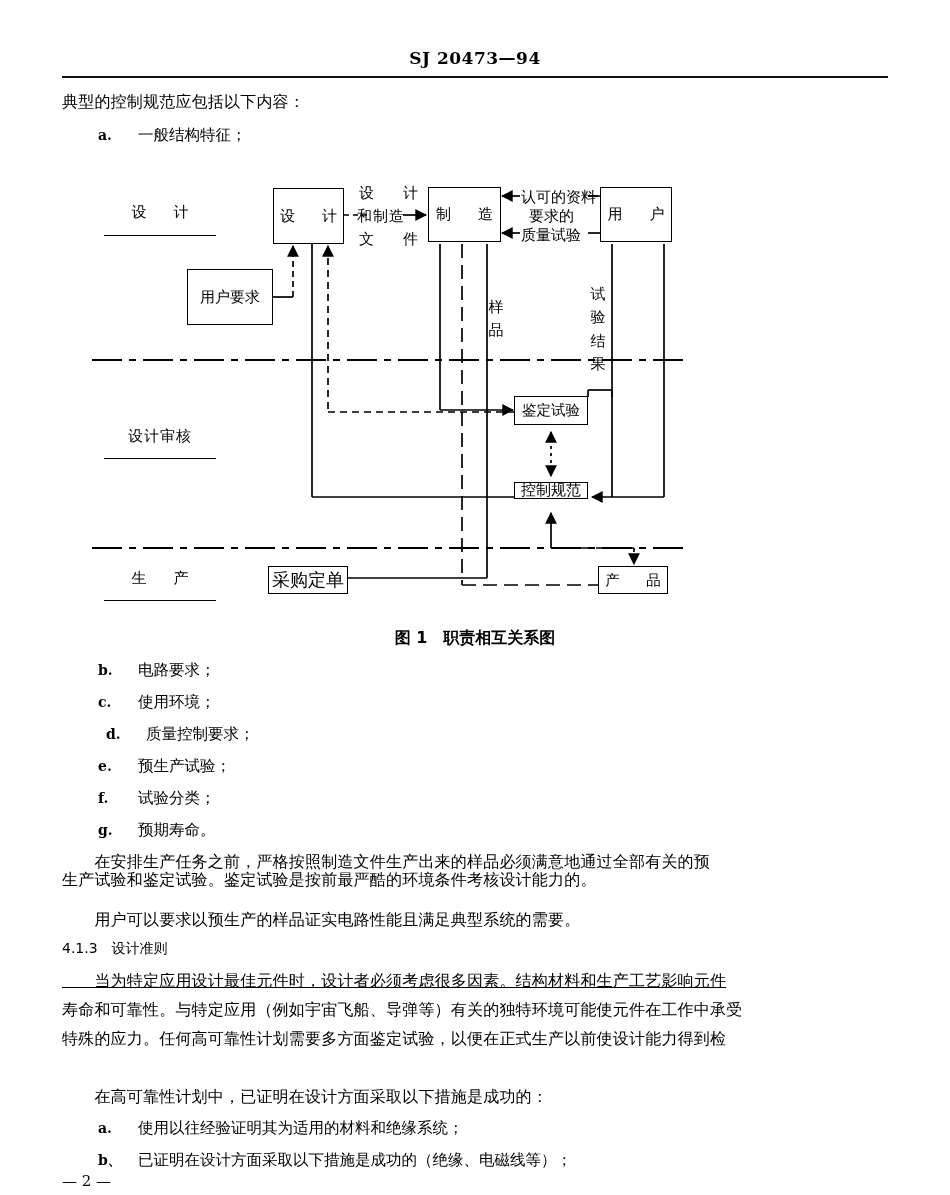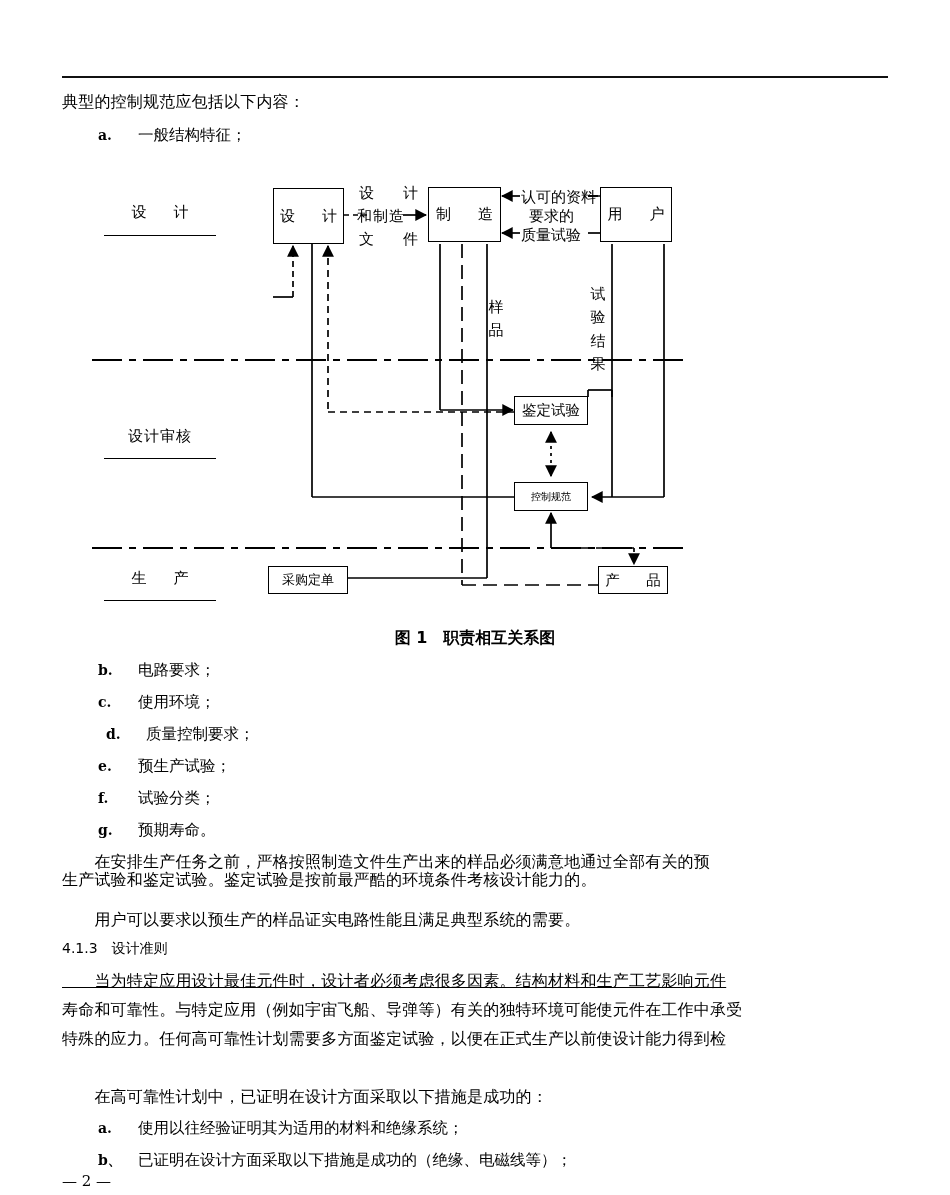--- a/index.html
+++ b/index.html
@@ -86,20 +86,21 @@
     width:18px;
     text-align:center;
     line-height:1.55;
   }
 </style>
 </head>
 <body>
 
 <div class="page">
 
+  <div class="doc-number">SJ 20473—94</div>
   <div class="header-rule"></div>
 
   <div class="body-line" style="top:92px;">典型的控制规范应包括以下内容：</div>
   <div class="item" style="left:98px;top:125px;">
     <span class="mk">a.</span><span>一般结构特征；</span>
   </div>
 
   <div class="swimlane" style="left:100px;top:203px;width:120px;letter-spacing:6px;text-indent:6px;">设　计</div>
   <div class="swim-ul" style="left:104px;top:235px;width:112px;"></div>
 
@@ -173,26 +174,27 @@
       <path d="M 92 548 L 690 548" stroke-dasharray="30,7,7,7" stroke-width="1.8"></path>
     </g>
   </svg>
 
   <div class="dbox" style="left:273px;top:188px;width:71px;height:56px;letter-spacing:6px;text-indent:6px;">设　计</div>
 
   <div class="dbox" style="left:428px;top:187px;width:73px;height:55px;letter-spacing:6px;text-indent:6px;">制　造</div>
 
   <div class="dbox" style="left:600px;top:187px;width:72px;height:55px;letter-spacing:6px;text-indent:6px;">用　户</div>
 
+  <div class="dbox" style="left:187px;top:269px;width:86px;height:56px;">用户要求</div>
 
   <div class="dbox" style="left:514px;top:396px;width:74px;height:29px;font-size:14.5px;">鉴定试验</div>
 
-  <div class="dbox" style="left:514px;top:482px;width:74px;height:29px;font-size:10px;">控制规范</div>
-
-  <div class="dbox" style="left:268px;top:566px;width:80px;height:28px;font-size:13px;">采购定单</div>
+  <div class="dbox" style="left:514px;top:482px;width:74px;height:17px;font-size:15px;">控制规范</div>
+
+  <div class="dbox" style="left:268px;top:566px;width:80px;height:28px;font-size:18px;">采购定单</div>
 
   <div class="dbox" style="left:598px;top:566px;width:70px;height:28px;letter-spacing:6px;text-indent:6px;font-size:14.5px;">产　品</div>
 
   <div class="dlabel" style="left:359px;top:184px;letter-spacing:7px;">设　计</div>
   <div class="dlabel" style="left:357px;top:207px;letter-spacing:1px;">和制造</div>
   <div class="dlabel" style="left:359px;top:230px;letter-spacing:7px;">文　件</div>
 
   <div class="dlabel" style="left:521px;top:188px;">认可的资料</div>
   <div class="dlabel" style="left:529px;top:207px;">要求的</div>
   <div class="dlabel" style="left:521px;top:226px;">质量试验</div>

